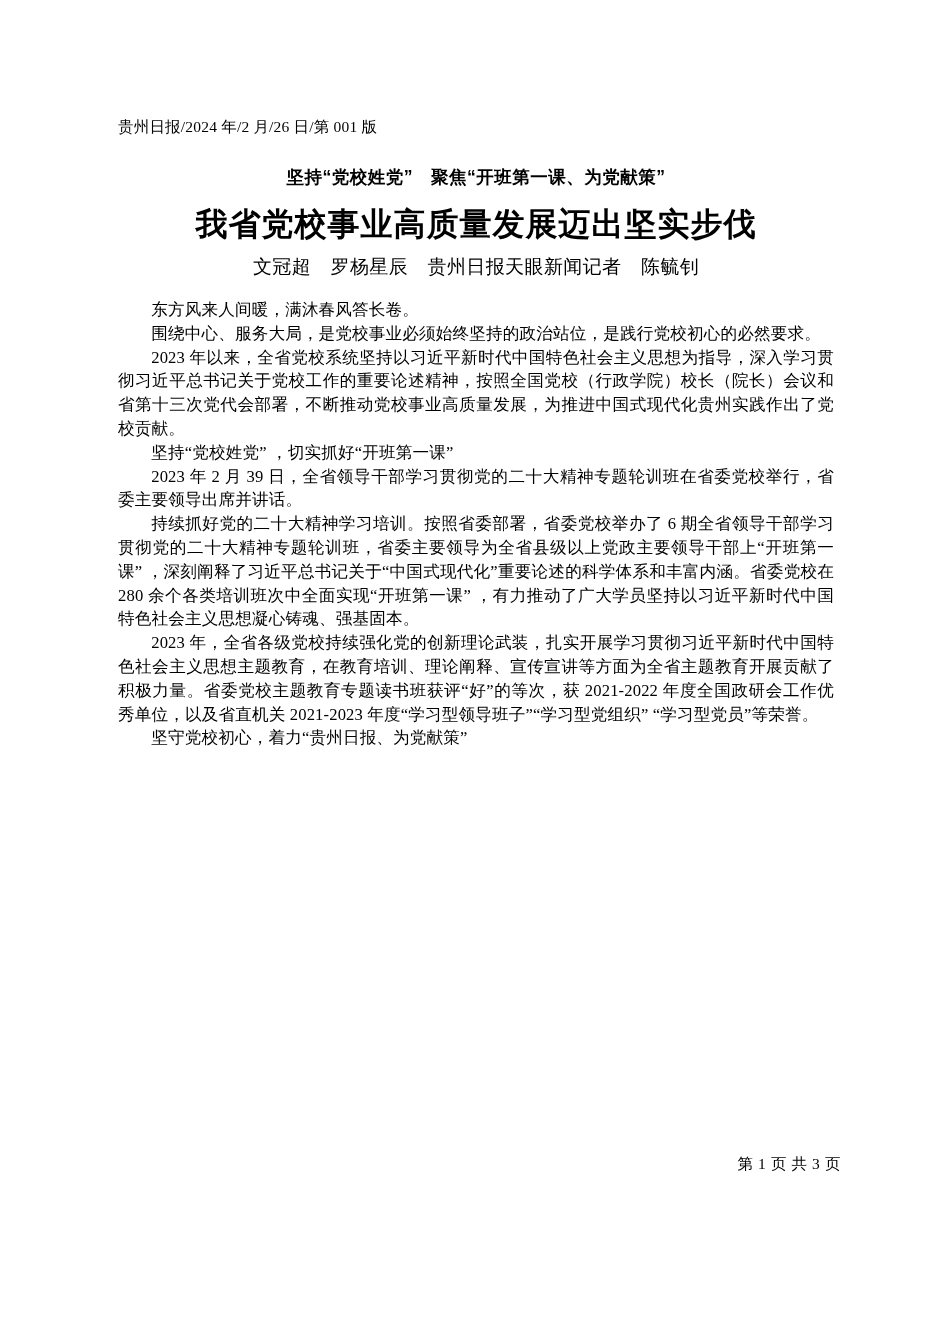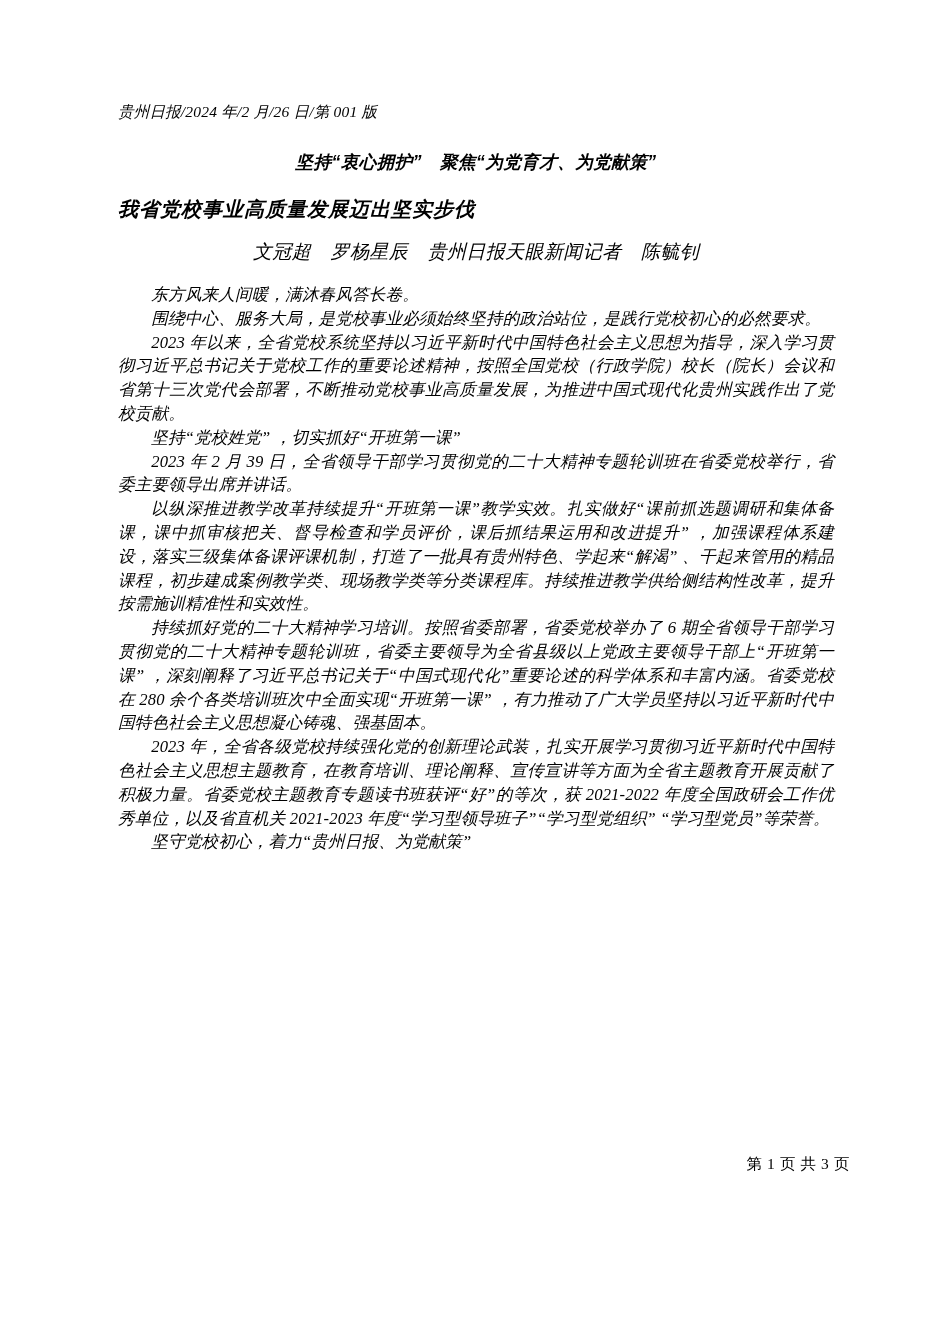--- a/index.html
+++ b/index.html
@@ -19,23 +19,22 @@
     position: absolute;
     left: 0; top: 0;
     width: 950px;
     height: 1344px;
     box-sizing: border-box;
     padding: 0;
   }
   .content {
     position: absolute;
     left: 118px;
-    top: 101px;
+    top: 116px;
     width: 716px;
-    font-style: italic;
   }
 
   
   .source-line {
     font-size: 15.5px;
     line-height: 22px;
     letter-spacing: 0.2px;
     margin: 0 0 26px 0;
     white-space: nowrap;
   }
@@ -46,22 +45,23 @@
     font-weight: bold;
     font-size: 17.5px;
     line-height: 26px;
     text-align: center;
     margin: 0 0 14px 0;
     letter-spacing: 0.5px;
   }
   .main-title {
     font-family: "Liberation Sans", "DejaVu Sans", sans-serif;
     font-weight: bold;
-    font-size: 20px;
+    font-size: 32px;
     line-height: 40px;
+    text-align: center;
     margin: 0 0 8px 0;
     letter-spacing: 1px;
   }
   .byline {
     font-size: 19px;
     line-height: 30px;
     text-align: center;
     margin: 0 0 16px 0;
     letter-spacing: 0.4px;
   }
@@ -74,51 +74,50 @@
     text-justify: inter-ideograph;
     text-indent: 2em;
     margin: 0;
     letter-spacing: 0.15px;
     word-break: break-all;
   }
 
   
   .footer {
     position: absolute;
-    left: 134px;
+    left: 125px;
     top: 1153px;
     width: 716px;
     text-align: right;
     font-size: 15.5px;
     line-height: 22px;
     letter-spacing: 0.6px;
   }
 </style>
 </head>
 <body>
 
 <div class="page">
 
   <div class="content">
 
     <div class="source-line">贵州日报/2024 年/2 月/26 日/第 001 版</div>
 
-    <h2 class="subtitle">坚持“衷心拥护”　聚焦“为党育才、为党献策”</h2>
+    <h2 class="subtitle">坚持“党校姓党”　聚焦“开班第一课、为党献策”</h2>
 
     <h1 class="main-title">我省党校事业高质量发展迈出坚实步伐</h1>
 
     <div class="byline">文冠超　罗杨星辰　贵州日报天眼新闻记者　陈毓钊</div>
 
     <div class="body-text">
       <p>东方风来人间暖，满沐春风答长卷。</p>
       <p>围绕中心、服务大局，是党校事业必须始终坚持的政治站位，是践行党校初心的必然要求。</p>
       <p>2023 年以来，全省党校系统坚持以习近平新时代中国特色社会主义思想为指导，深入学习贯彻习近平总书记关于党校工作的重要论述精神，按照全国党校（行政学院）校长（院长）会议和省第十三次党代会部署，不断推动党校事业高质量发展，为推进中国式现代化贵州实践作出了党校贡献。</p>
       <p>坚持“党校姓党” ，切实抓好“开班第一课”</p>
       <p>2023 年 2 月 39 日，全省领导干部学习贯彻党的二十大精神专题轮训班在省委党校举行，省委主要领导出席并讲话。</p>
-      <p>以纵深推进教学改革持续提升“开班第一课”教学实效。扎实做好“课前抓选题调研和集体备课，课中抓审核把关、督导检查和学员评价，课后抓结果运用和改进提升” ，加强课程体系建设，落实三级集体备课评课机制，打造了一批具有贵州特色、学起来“解渴” 、干起来管用的精品课程，初步建成案例教学类、现场教学类等分类课程库。持续推进教学供给侧结构性改革，提升按需施训精准性和实效性。</p>
       <p>持续抓好党的二十大精神学习培训。按照省委部署，省委党校举办了 6 期全省领导干部学习贯彻党的二十大精神专题轮训班，省委主要领导为全省县级以上党政主要领导干部上“开班第一课” ，深刻阐释了习近平总书记关于“中国式现代化”重要论述的科学体系和丰富内涵。省委党校在 280 余个各类培训班次中全面实现“开班第一课” ，有力推动了广大学员坚持以习近平新时代中国特色社会主义思想凝心铸魂、强基固本。</p>
       <p>2023 年，全省各级党校持续强化党的创新理论武装，扎实开展学习贯彻习近平新时代中国特色社会主义思想主题教育，在教育培训、理论阐释、宣传宣讲等方面为全省主题教育开展贡献了积极力量。省委党校主题教育专题读书班获评“好”的等次，获 2021-2022 年度全国政研会工作优秀单位，以及省直机关 2021-2023 年度“学习型领导班子”“学习型党组织” “学习型党员”等荣誉。</p>
       <p>坚守党校初心，着力“贵州日报、为党献策”</p>
     </div>
 
   </div>
 
   <div class="footer">第 1 页 共 3 页</div>
 
 </div>

